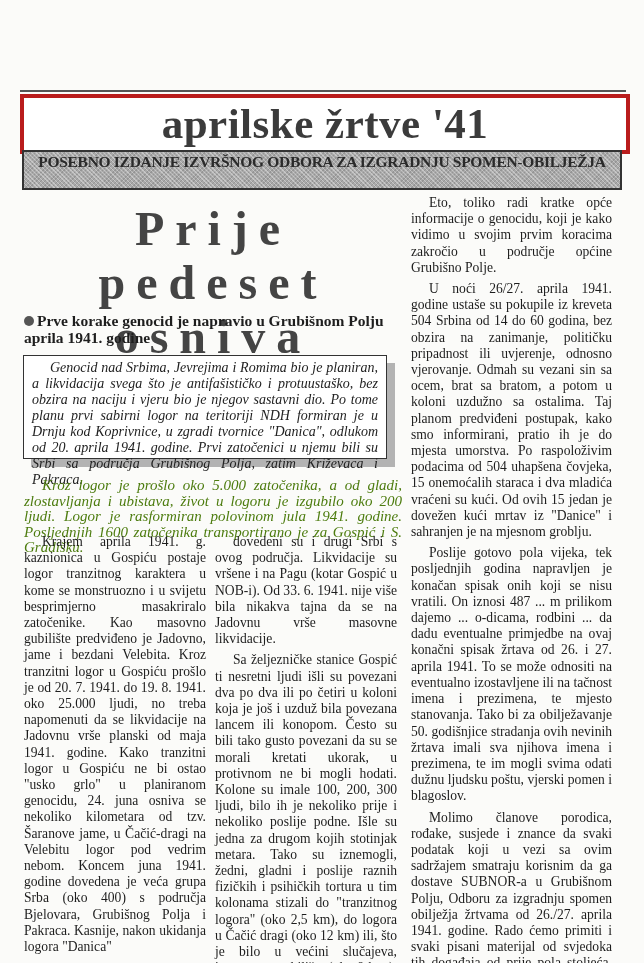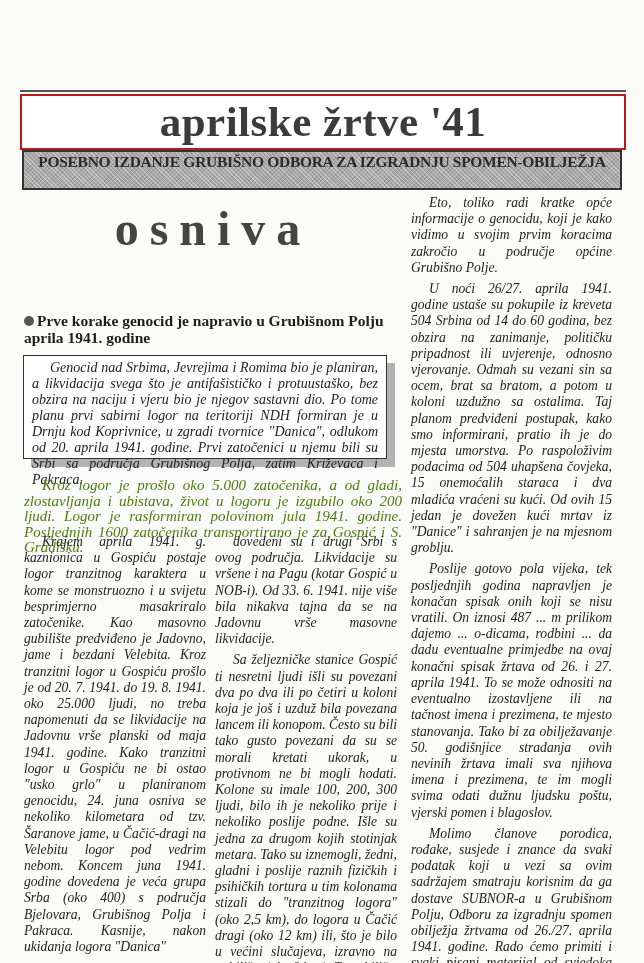--- a/index.html
+++ b/index.html
@@ -3,21 +3,21 @@
 <meta charset="utf-8">
 <style>
   html, body { margin:0; padding:0; }
   body {
     width:644px; height:963px; background:#fbfbf9; position:relative; overflow:hidden;
     font-family:"Liberation Serif", "DejaVu Serif", serif; color:#1c1c1c;
   }
   .masthead-rule { position:absolute; left:20px; top:90px; width:606px; height:2px; background:#555; }
   .masthead {
     position:absolute; left:20px; top:94px; width:602px; height:52px;
-    border:2px solid #b91c1c; background:#fff; text-align:center;
+    border:4px solid #b91c1c; background:#fff; text-align:center;
   }
   .masthead h1 {
     margin:0; font-size:43px; line-height:52px; font-weight:bold; color:#3b3b3b; letter-spacing:0.5px;
   }
   .banner {
     position:absolute; left:22px; top:150px; width:600px; height:40px;
     border:2px solid #333;
     background-color:#a9a9a9;
     background-image:repeating-linear-gradient(45deg, rgba(255,255,255,0.35) 0 1px, transparent 1px 3px),
                      repeating-linear-gradient(-45deg, rgba(0,0,0,0.12) 0 1px, transparent 1px 3px);
@@ -41,38 +41,39 @@
   }
   .intro-box p { margin:0; text-indent:18px; }
   .caption {
     position:absolute; left:24px; top:478px; width:378px;
     font-style:italic; font-size:15px; line-height:15.5px; text-align:justify; color:#4d7c0f;
   }
   .caption p { margin:0; text-indent:18px; }
   .col {
     position:absolute; font-size:13.6px; line-height:16.2px; text-align:justify; color:#1d1d1d;
   }
-  .col p { margin:0 8px 5px 0; text-indent:18px;font-style:italic; }
+  .col p { margin:0 8px 5px 0; text-indent:18px; }
   .col1 { left:24px; top:534px; width:190px; }
   .col2 { left:215px; top:534px; width:190px; }
   .col3 { left:411px; top:195px; width:209px; }
 </style>
 </head>
 <body>
 
 <div class="masthead-rule"></div>
 <div class="masthead">
   <h1>aprilske žrtve '41</h1>
 </div>
 
 <div class="banner">
-  <div>POSEBNO IZDANJE GRUBIŠNO ODBORA ZA IZGRADNJU SPOMEN-OBILJEŽJA</div>
+  <div>POSEBNO IZDANJE IZVRŠNOG ODBORA ZA IZGRADNJU SPOMEN-OBILJEŽJA</div>
 </div>
 
 <div class="headline">
+  <div>Prije pedeset</div>
   <div>osniva</div>
 </div>
 
 <div class="subhead">
   <span class="bullet"></span><span>Prve korake genocid je napravio u Grubišnom Polju aprila 1941. godine</span>
 </div>
 
 <div class="intro-box">
   <p>Genocid nad Srbima, Jevrejima i Romima bio je planiran, a likvidacija svega što je antifašističko i protuustaško, bez obzira na naciju i vjeru bio je njegov sastavni dio. Po tome planu prvi sabirni logor na teritoriji NDH formiran je u Drnju kod Koprivnice, u zgradi tvornice "Danica", odlukom od 20. aprila 1941. godine. Prvi zatočenici u njemu bili su Srbi sa područja Grubišnog Polja, zatim Križevaca i Pakraca.</p>
 </div>

